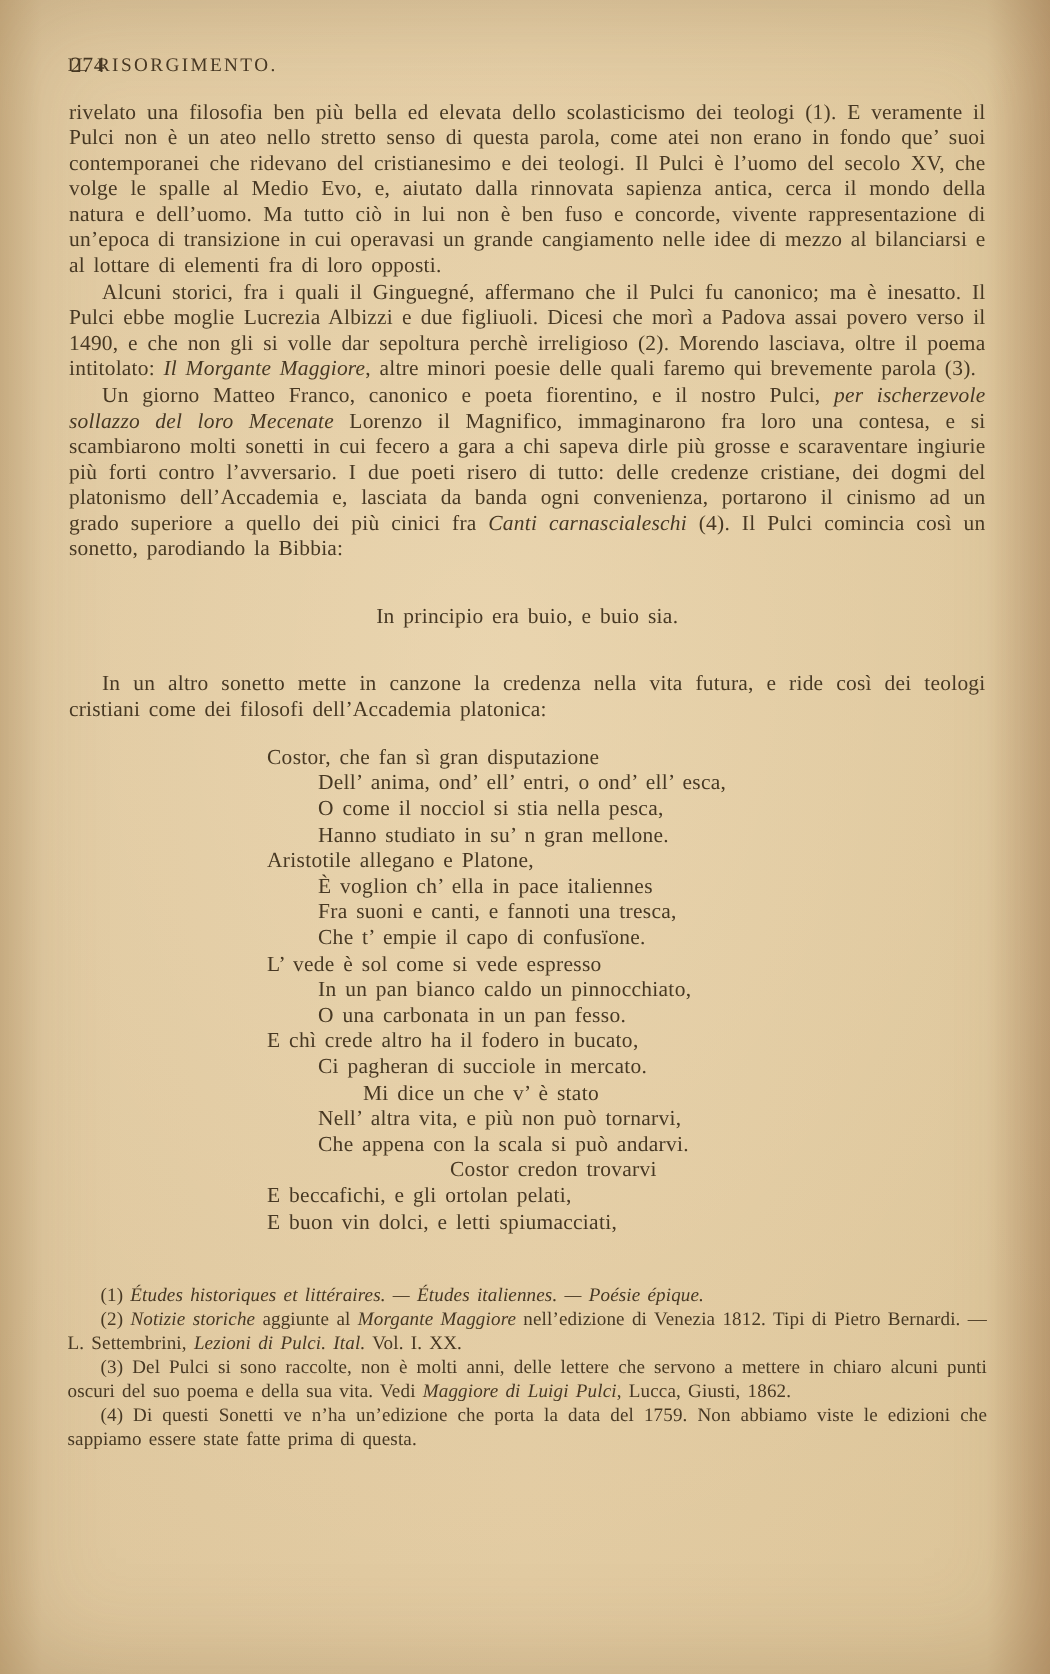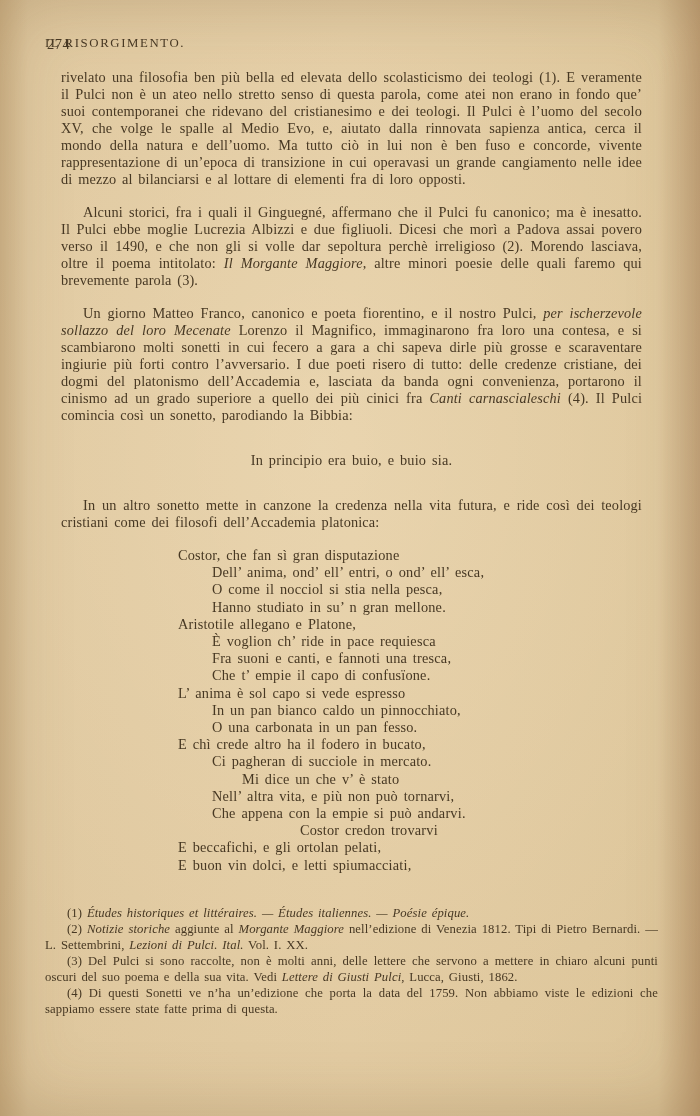--- a/index.html
+++ b/index.html
@@ -30,21 +30,21 @@
     font-size: 14.5px;
     letter-spacing: 0.5px;
   }
   .running-title {
     display: block;
     font-size: 12.8px;
     letter-spacing: 1.6px;
   }
   .body-text { width: 613px; }
   .para {
-    margin: 16px;
+    margin: 1px;
     font-size: 14.3px;
     line-height: 17px;
     text-align: justify;
     text-indent: 22px;
     word-spacing: 2px;
     letter-spacing: 0.15px;
   }
   .para.no-indent { text-indent: 0; }
   .bible-quote {
     margin: 28px 0;
@@ -100,36 +100,36 @@
     <div id="paras-after">
         <p class="para">In un altro sonetto mette in canzone la credenza nella vita futura, e ride così dei teologi cristiani come dei filosofi dell’Accademia platonica:</p>
       </div>
 
     <div id="poem" class="poem">
         <div class="poem-line ind-0">Costor, che fan sì gran disputazione</div>
         <div class="poem-line ind-1">Dell’ anima, ond’ ell’ entri, o ond’ ell’ esca,</div>
         <div class="poem-line ind-1">O come il nocciol si stia nella pesca,</div>
         <div class="poem-line ind-1">Hanno studiato in su’ n gran mellone.</div>
         <div class="poem-line ind-0">Aristotile allegano e Platone,</div>
-        <div class="poem-line ind-1">È voglion ch’ ride in pace requiesca</div>
+        <div class="poem-line ind-1">È voglion ch’ ella in pace italiennes</div>
         <div class="poem-line ind-1">Fra suoni e canti, e fannoti una tresca,</div>
         <div class="poem-line ind-1">Che t’ empie il capo di confusïone.</div>
-        <div class="poem-line ind-0">L’ anima è sol capo si vede espresso</div>
+        <div class="poem-line ind-0">L’ vede è sol come si vede espresso</div>
         <div class="poem-line ind-1">In un pan bianco caldo un pinnocchiato,</div>
         <div class="poem-line ind-1">O una carbonata in un pan fesso.</div>
         <div class="poem-line ind-0">E chì crede altro ha il fodero in bucato,</div>
         <div class="poem-line ind-1">Ci pagheran di succiole in mercato.</div>
         <div class="poem-line ind-3">Mi dice un che v’ è stato</div>
         <div class="poem-line ind-1">Nell’ altra vita, e più non può tornarvi,</div>
-        <div class="poem-line ind-1">Che appena con la empie si può andarvi.</div>
+        <div class="poem-line ind-1">Che appena con la scala si può andarvi.</div>
         <div class="poem-line ind-2">Costor credon trovarvi</div>
         <div class="poem-line ind-0">E beccafichi, e gli ortolan pelati,</div>
         <div class="poem-line ind-0">E buon vin dolci, e letti spiumacciati,</div>
       </div>
 
     <div id="footnotes" class="footnotes">
         <p class="footnote">(1) <i>Études historiques et littéraires. — Études italiennes. — Poésie épique.</i></p>
         <p class="footnote">(2) <i>Notizie storiche</i> aggiunte al <i>Morgante Maggiore</i> nell’edizione di Venezia 1812. Tipi di Pietro Bernardi. — L. Settembrini, <i>Lezioni di Pulci. Ital.</i> Vol. I. XX.</p>
-        <p class="footnote">(3) Del Pulci si sono raccolte, non è molti anni, delle lettere che servono a mettere in chiaro alcuni punti oscuri del suo poema e della sua vita. Vedi <i>Lettere di Giusti Pulci</i>, Lucca, Giusti, 1862.</p>
+        <p class="footnote">(3) Del Pulci si sono raccolte, non è molti anni, delle lettere che servono a mettere in chiaro alcuni punti oscuri del suo poema e della sua vita. Vedi <i>Maggiore di Luigi Pulci</i>, Lucca, Giusti, 1862.</p>
         <p class="footnote">(4) Di questi Sonetti ve n’ha un’edizione che porta la data del 1759. Non abbiamo viste le edizioni che sappiamo essere state fatte prima di questa.</p>
       </div>
   </div>
 </div>
 
 </body></html>

